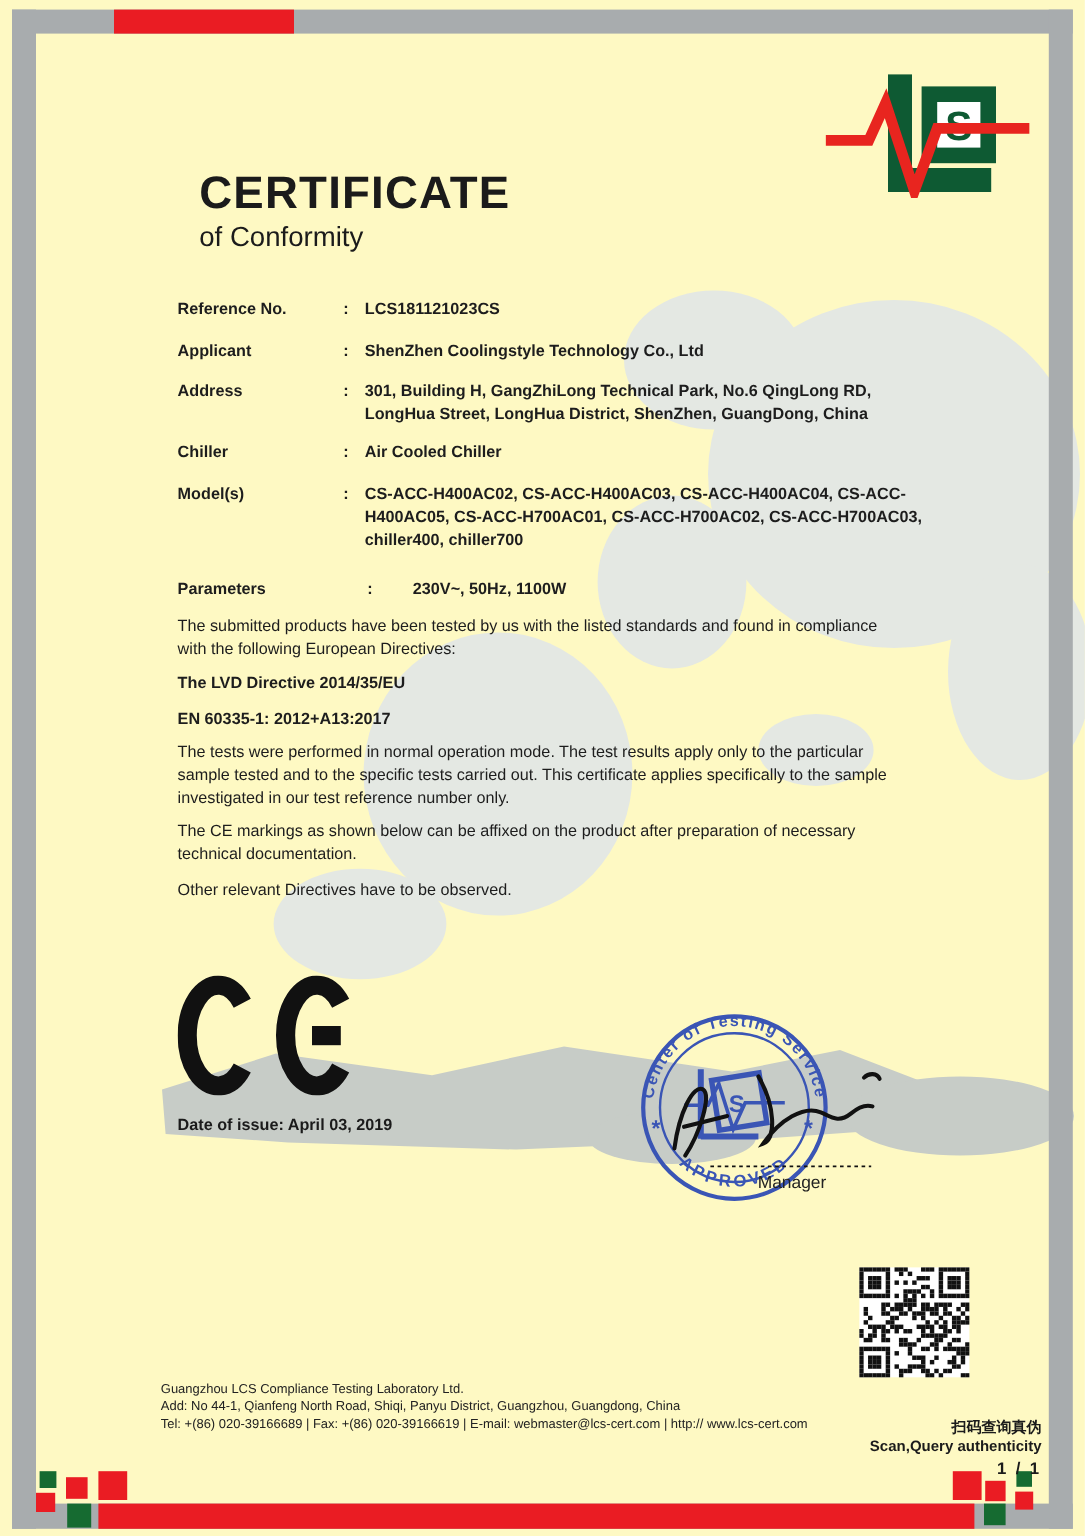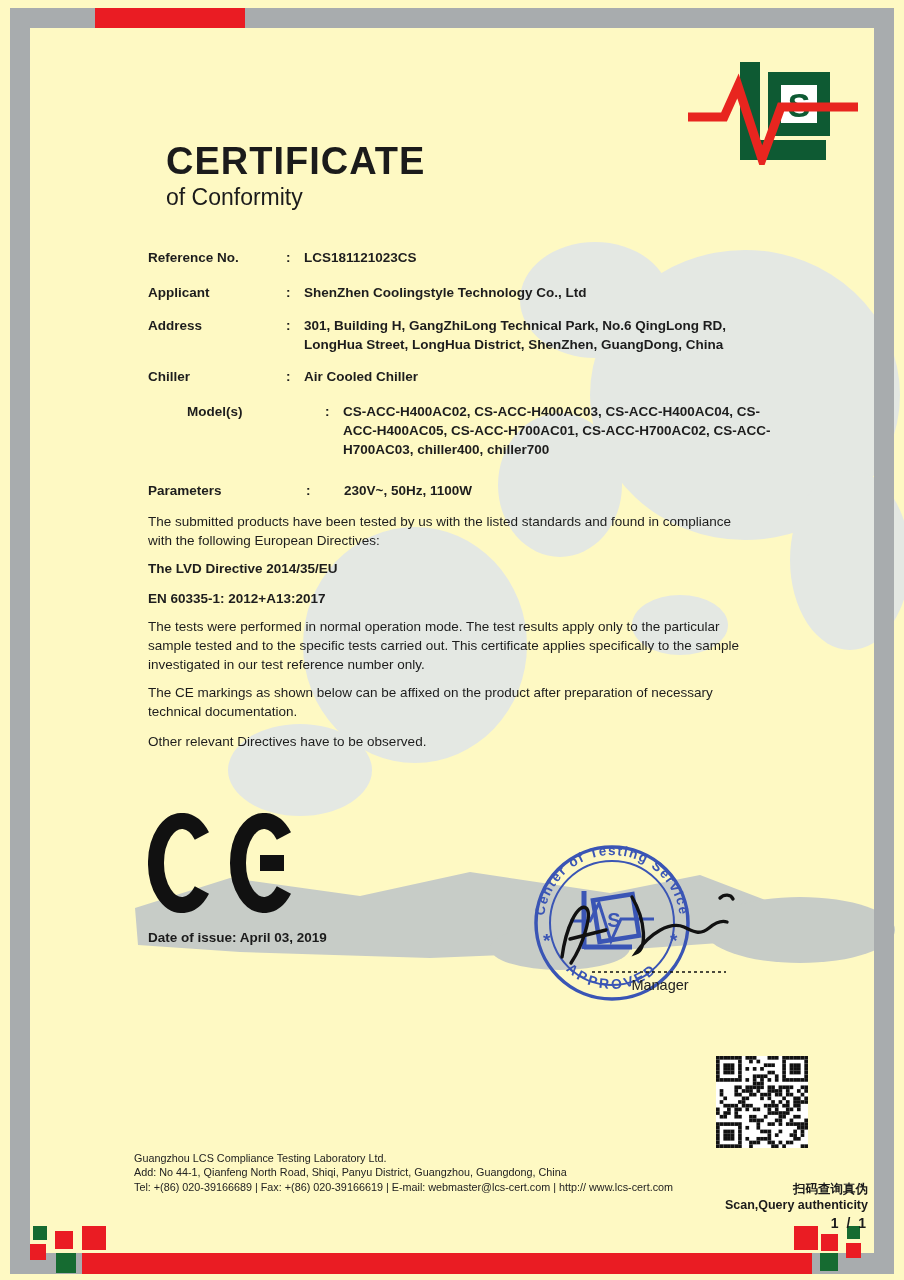--- a/index.html
+++ b/index.html
@@ -15,21 +15,21 @@
   .title-block{position:absolute;left:166px;top:141px;color:#1b1b1b;}
   .title-main{font-size:38px;font-weight:700;letter-spacing:1px;line-height:40px;}
   .title-sub{font-size:23px;font-weight:400;line-height:26px;margin-top:3px;}
   
   .content{position:absolute;left:148px;top:248px;width:632px;color:#1d1d1d;}
   .frow{display:flex;font-weight:700;font-size:13.5px;line-height:19px;}
   .frow .lab{width:138px;flex:none;}
   .frow .col{width:18px;flex:none;text-align:left;}
   .frow .val{flex:1;}
   .mb16{margin-bottom:16px;} .mb14{margin-bottom:14px;} .mb13{margin-bottom:13px;}
-  .mb22{margin-bottom:22px;margin-left:39px;} .mb12{margin-bottom:12px;gap:20px;} .mb11{margin-bottom:11px;}
+  .mb22{margin-bottom:22px;} .mb12{margin-bottom:12px;gap:20px;} .mb11{margin-bottom:11px;}
   .mb9{margin-bottom:9px;}
   .para{font-size:13.5px;line-height:19px;max-width:600px;font-weight:400;}
   .bold{font-weight:700;}
   
   .issue-date{position:absolute;left:148px;top:930px;font-size:13.5px;font-weight:700;color:#1b1b1b;}
   
   .footer-text{position:absolute;left:134px;top:1151px;width:575px;font-size:10.8px;line-height:14.4px;color:#222;}
   .qr-captions{position:absolute;left:698px;top:1150px;width:170px;text-align:right;color:#1b1b1b;margin-top:32px;}
   .qr-zh{font-size:12.5px;font-weight:700;line-height:15px;}
   .qr-en{font-size:12.5px;font-weight:700;line-height:16px;}

